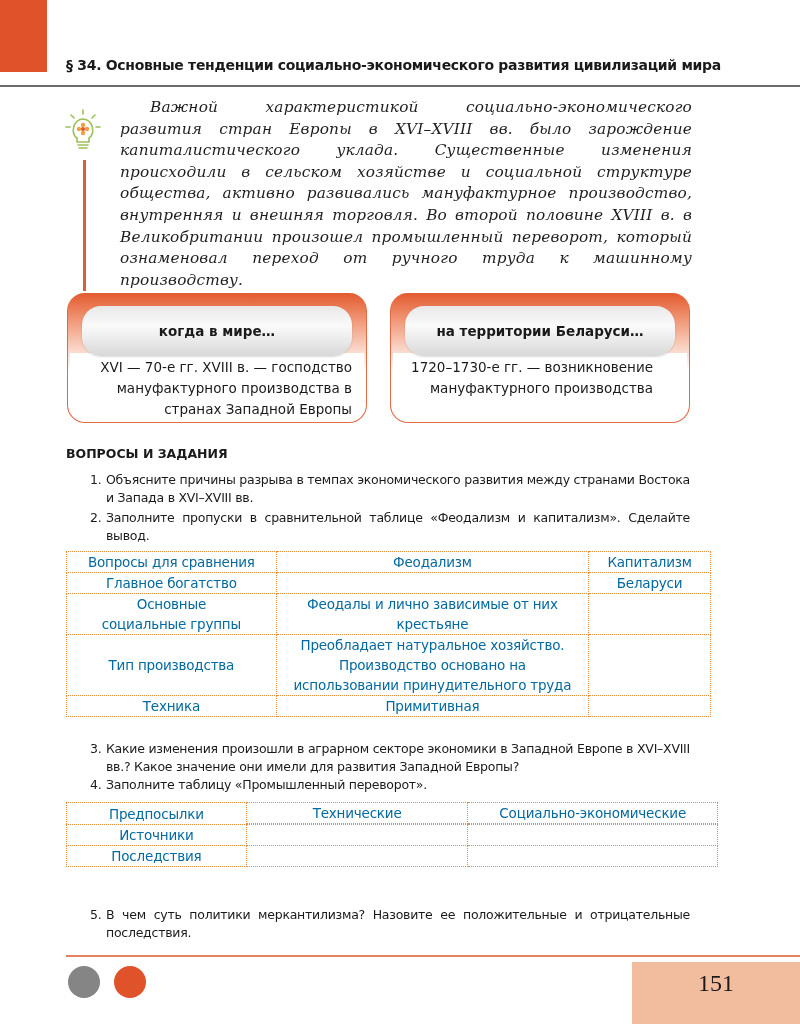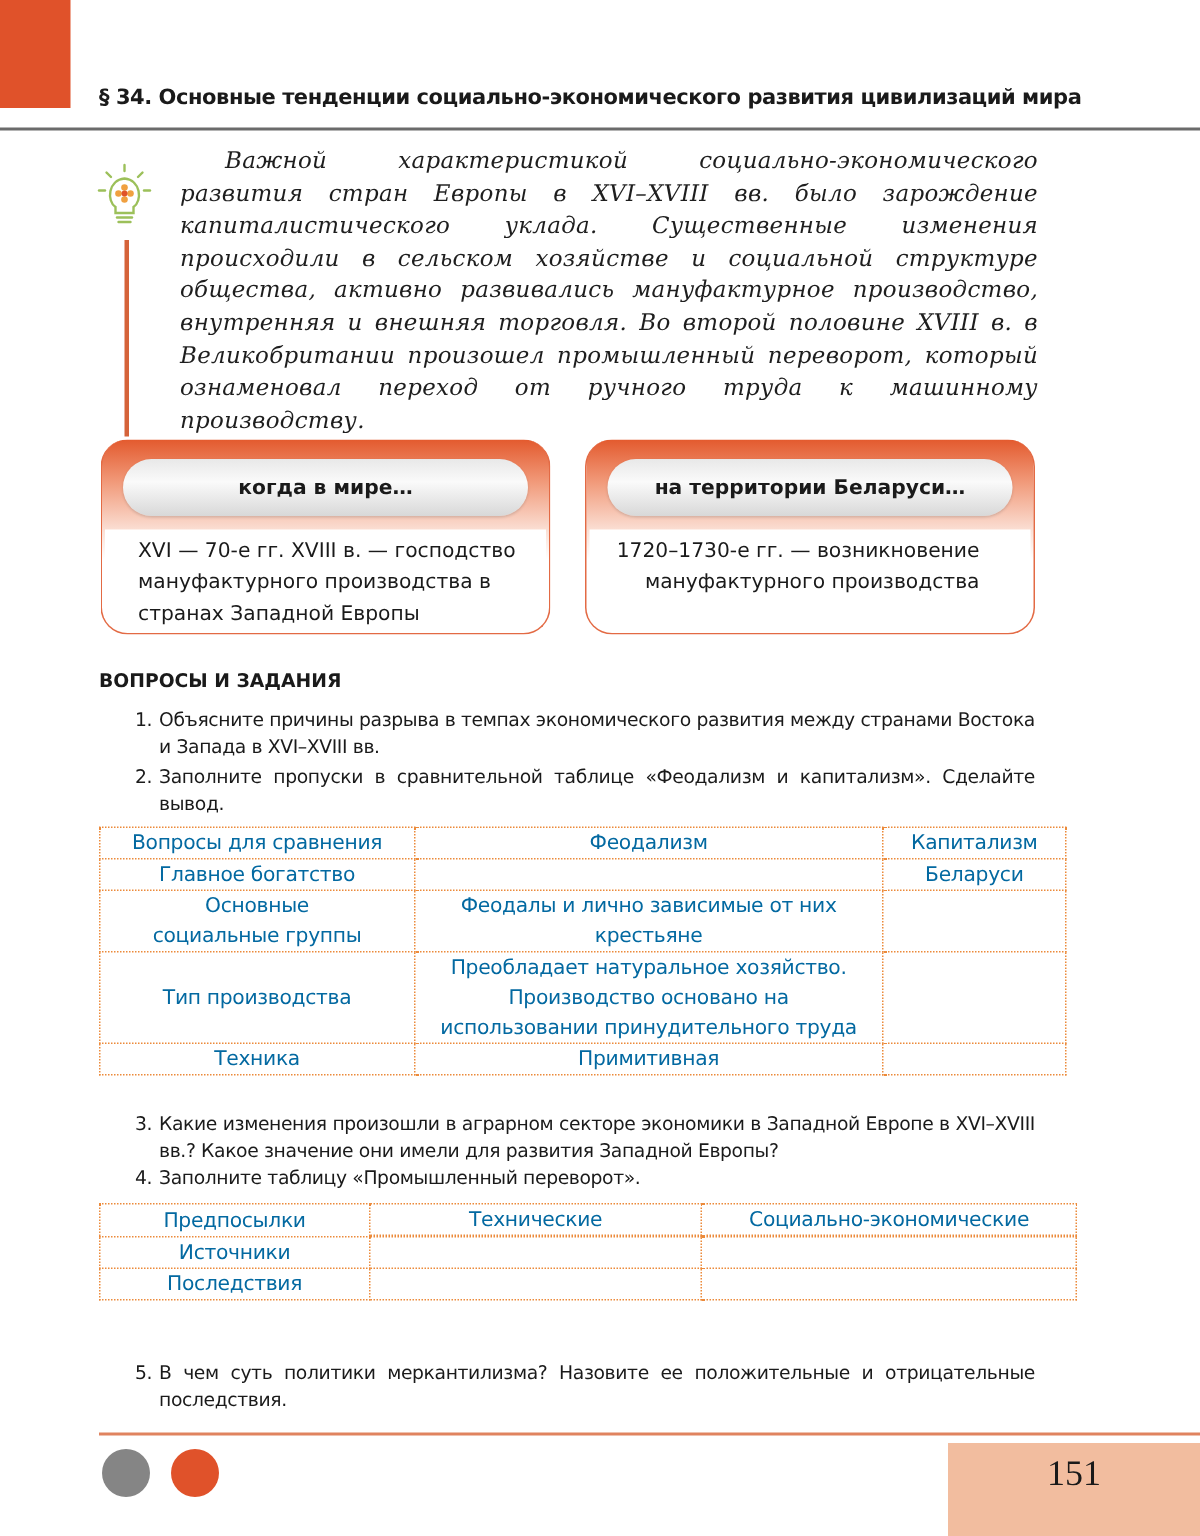--- a/index.html
+++ b/index.html
@@ -14,27 +14,27 @@
   .intro-line { position: absolute; left: 83px; top: 160px; width: 2.5px; height: 131px; background: #d5633a; }
   .intro-text { position: absolute; left: 120px; top: 97px; width: 572px; font-family: "DejaVu Serif", serif; font-style: italic; font-size: 15.3px; line-height: 21.6px; text-align: justify; text-align-last: justify; color: #1e1e1e; letter-spacing: 0.2px; }
   .intro-text .p { display: block; text-indent: 30px; text-align-last: left; }
 
   .info-box { position: absolute; top: 293px; height: 130px; border-radius: 18px;
               background: linear-gradient(180deg, #e35a2e 0%, #f19a7a 22%, #fbe2d8 48%, #ffffff 62%);
               border: 1.5px solid #e36a44; border-top: none; }
   .info-box::after { content: ""; position: absolute; left: 2px; right: 2px; bottom: 2px; top: 60px; background: #fff; border-radius: 0 0 16px 16px; }
   .box-left { left: 67px; width: 300px; }
   .box-right { left: 390px; width: 300px; }
-  .info-pill { position: absolute; z-index: 2; left: 14px; right: 14px; top: 13px; height: 38px; border-radius: 19px;
+  .info-pill { position: absolute; z-index: 2; left: 14px; right: 14px; top: 13px; height: 50px; border-radius: 19px;
                background: linear-gradient(180deg, #e8e8e8 0%, #fafafa 40%, #d8d8d8 100%);
                box-shadow: 0 1px 2px rgba(0,0,0,0.15);
                display: flex; align-items: center; justify-content: center;
                font-weight: bold; font-size: 13.5px; color: #1a1a1a; }
   .info-body { position: absolute; z-index: 2; top: 64px; font-size: 13.5px; line-height: 21px; color: #1a1a1a; }
-  .box-left .info-body { right: 14px; }
+  .box-left .info-body { right: 14px; text-align: right; }
   .box-right .info-body { left: 12px; text-align: right; }
 
   .qa-heading { position: absolute; left: 66px; top: 446px; font-weight: bold; font-size: 12.5px; color: #1a1a1a; }
   .q-item { position: absolute; left: 90px; width: 600px; font-size: 12.5px; line-height: 18px; text-align: justify; letter-spacing: -0.25px; color: #1a1a1a; padding-left: 16px; text-indent: -16px; }
   .q-item .num { display: inline-block; width: 16px; text-indent: 0; }
 
   table.t { position: absolute; border-collapse: collapse; font-size: 13.5px; color: #0369a1; letter-spacing: -0.2px; }
   table.t td { border: 1.2px dotted #ec8a3a; text-align: center; vertical-align: middle; line-height: 20px; padding: 0 2px; }
 
   .t1 { left: 66px; top: 551px; width: 645px; }

